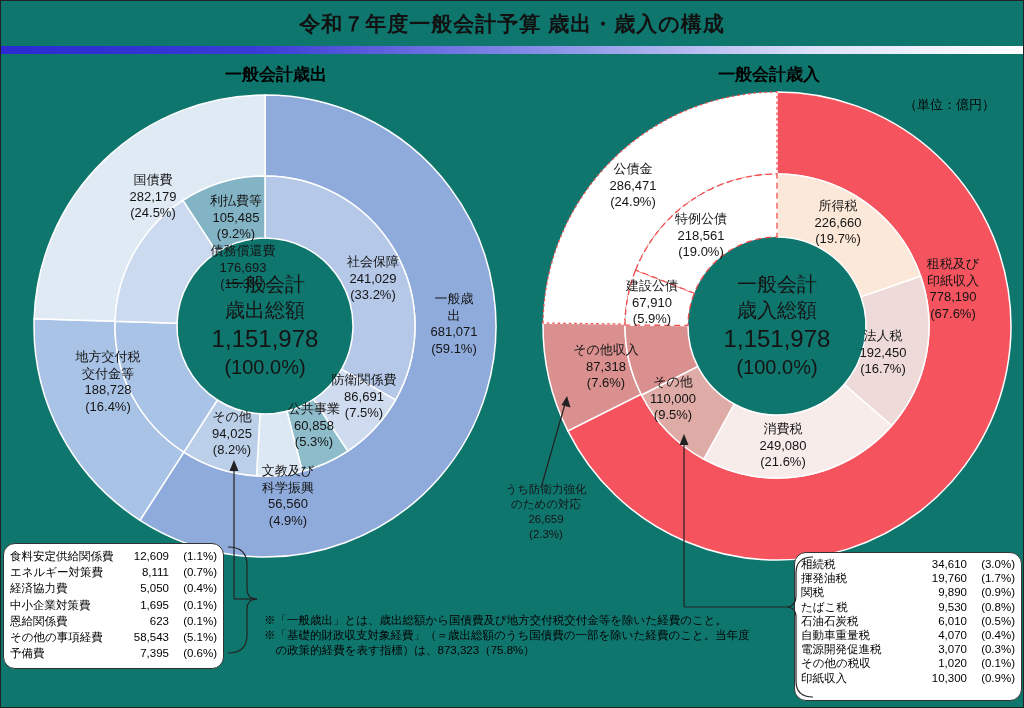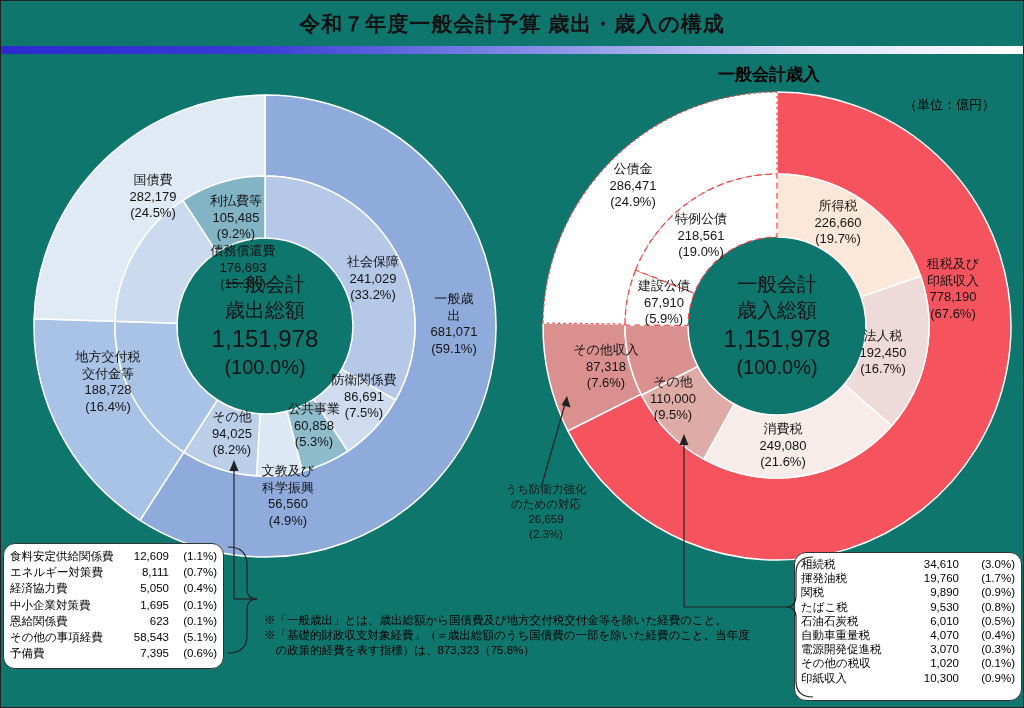--- a/index.html
+++ b/index.html
@@ -18,38 +18,39 @@
   .center-label{position:absolute;transform:translate(-50%,-50%);text-align:center;color:#141414;z-index:5;}
   .center-label .cl-line{font-size:20px;line-height:1.3;}
   .center-label .cl-total{font-size:24px;line-height:1.35;}
   .center-label .cl-pct{font-size:20px;line-height:1.25;}
   .annotation{position:absolute;transform:translate(-50%,-50%);text-align:center;
               font-size:11.5px;line-height:1.3;color:#141414;white-space:pre-line;z-index:6;}
   .detail-table{position:absolute;border:1.2px solid #333;border-radius:12px;
                 box-sizing:border-box;padding:4px 6px 3px 6px;background:#fff;z-index:4;}
   .trow{display:flex;color:#000;}
   .t-ex .trow{font-size:11.5px;line-height:16.2px;}
-  .t-rev .trow{font-size:11.5px;line-height:14.2px;gap:8px;}
+  .t-rev .trow{font-size:11.5px;line-height:14.2px;}
   .trow .tname{flex:1 1 auto;text-align:left;}
   .trow .tval{width:52px;text-align:right;}
   .trow .tpct{width:48px;text-align:right;}
   .aside-notes{position:absolute;left:263px;top:612px;width:520px;font-size:11.5px;
                line-height:15px;color:#000;z-index:3;}
   .footnotes{position:absolute;left:8px;top:669px;width:700px;font-size:12px;
              line-height:16px;color:#000;z-index:3;}
   #connectors{position:absolute;left:0;top:0;z-index:7;pointer-events:none;}
 </style>
 </head>
 <body>
 
 <div id="page">
 
   <div class="main-title">令和７年度一般会計予算 歳出・歳入の構成</div>
   <div class="accent-bar"></div>
 
+  <div class="chart-title" style="left:185px;top:62px;">一般会計歳出</div>
   <div class="chart-title" style="left:678px;top:62px;">一般会計歳入</div>
   <div class="unit-label" style="left:903px;top:95px;">（単位：億円）</div>
 
   <div class="chart-box" style="left:27px;top:90px;">
     <svg id="donut-ex" width="474" height="474" viewBox="0 0 474 474">
         <path d="M 237.00,4.00 A 231 231 0 1 1 112.00,429.26 L 155.83,361.14 A 150 150 0 1 0 237.00,85.00 Z" fill="#8fabdc" stroke="#ffffff" stroke-width="1.5"></path>
         <path d="M 112.00,429.26 A 231 231 0 0 1 6.11,227.74 L 87.07,230.29 A 150 150 0 0 0 155.83,361.14 Z" fill="#a9c3e6" stroke="#ffffff" stroke-width="1.5"></path>
         <path d="M 6.11,227.74 A 231 231 0 0 1 237.00,4.00 L 237.00,85.00 A 150 150 0 0 0 87.07,230.29 Z" fill="#dfeaf4" stroke="#ffffff" stroke-width="1.5"></path>
         <path d="M 237.00,85.00 A 150 150 0 0 1 367.53,308.91 L 313.58,278.36 A 88 88 0 0 0 237.00,147.00 Z" fill="#b5c8e8" stroke="#ffffff" stroke-width="1.5"></path>
         <path d="M 367.53,308.91 A 150 150 0 0 1 319.75,360.11 L 285.54,308.40 A 88 88 0 0 0 313.58,278.36 Z" fill="#cfdbee" stroke="#ffffff" stroke-width="1.5"></path>
@@ -125,21 +126,21 @@
 
     <div class="seg-label" style="left:92px;top:97px;">公債金
 286,471
 (24.9%)</div>
     <div class="seg-label" style="left:160px;top:147px;">特例公債
 218,561
 (19.0%)</div>
     <div class="seg-label" style="left:297px;top:134px;">所得税
 226,660
 (19.7%)</div>
-    <div class="seg-label" style="left:111px;top:214px;margin-left:12px;">建設公債
+    <div class="seg-label" style="left:111px;top:214px;">建設公債
 67,910
 (5.9%)</div>
     <div class="seg-label" style="left:412px;top:200px;">租税及び印紙収入
 778,190
 (67.6%)</div>
     <div class="seg-label" style="left:342px;top:264px;">法人税
 192,450
 (16.7%)</div>
     <div class="seg-label" style="left:65px;top:278px;">その他収入
 87,318

